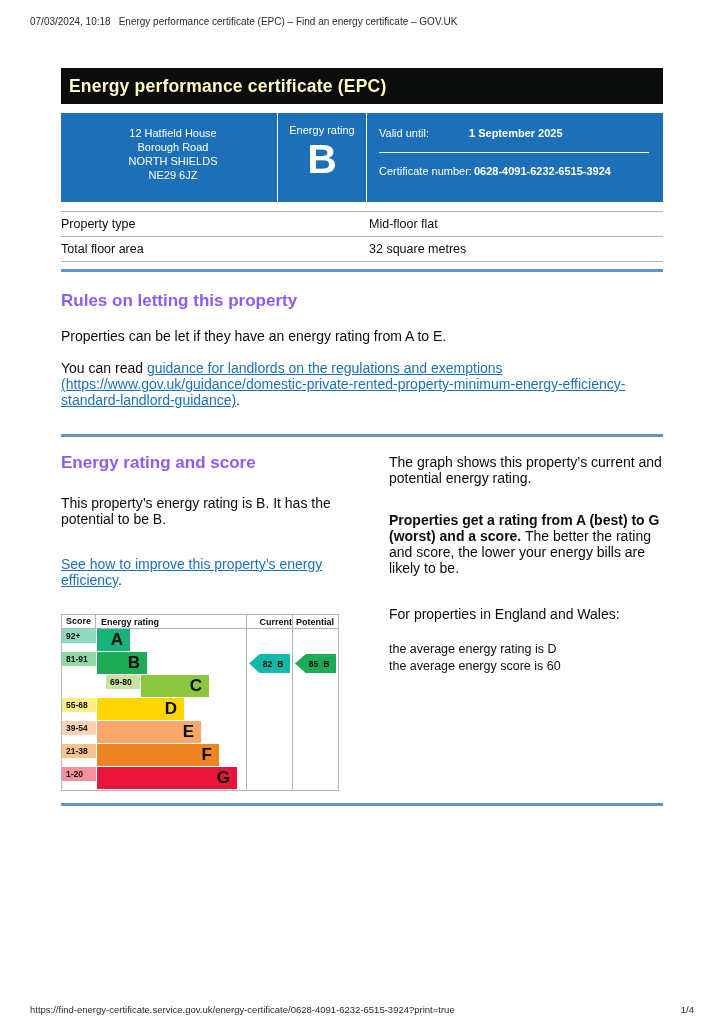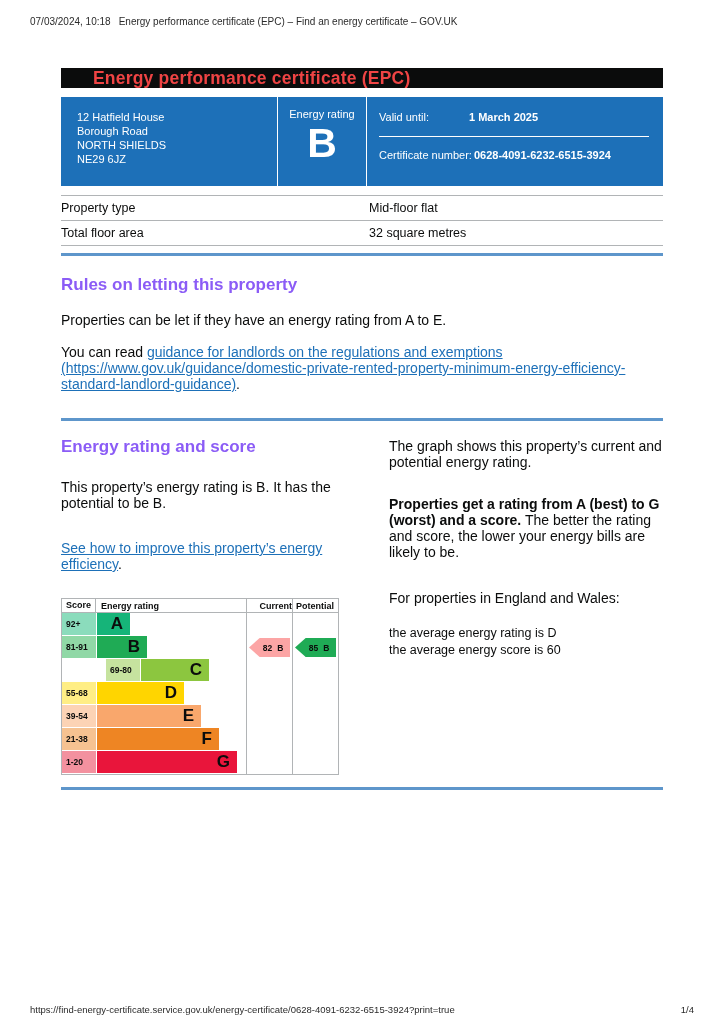--- a/index.html
+++ b/index.html
@@ -12,25 +12,25 @@
   
   .print-header { position: absolute; top: 16px; left: 0; width: 576px; font-size: 10px; color: #2b2b2b; }
   .ph-datetime { position: absolute; left: 30px; top: 0; }
   .ph-title { display: block; text-align: center; }
   .print-footer { position: absolute; bottom: 20px; left: 0; width: 724px; font-size: 9.5px; color: #2b2b2b; }
   .pf-url { position: absolute; left: 30px; top: 0; }
   .pf-page { position: absolute; right: 30px; top: 0; }
 
   .page { position: absolute; top: 68px; left: 61px; width: 602px; }
 
-  .banner { background: #0b0c0c; color: #ef4444; height: 20px; display: flex; align-items: center; padding-left: 32px; }
+  .banner { background: #0b0c0c; color: #fef9c3; height: 36px; display: flex; align-items: center; padding-left: 8px; }
   .banner h1 { font-size: 17.5px; font-weight: bold; letter-spacing: 0.2px; }
 
   .summary { margin-top: 9px; background: #1d70b8; color: #ffffff; height: 89px; display: flex; font-size: 11px; }
-  .sum-addr { width: 216px; padding: 13px 8px 0 16px; line-height: 14px; }
+  .sum-addr { width: 216px; padding: 13px 8px 0 16px; line-height: 14px; text-align: center; }
   .sum-rating { width: 90px; border-left: 1px solid #ffffff; border-right: 1px solid #ffffff; text-align: center; padding-top: 11px; }
   .sum-rating .lbl { font-size: 11px; }
   .sum-rating .big { font-size: 41px; font-weight: bold; line-height: 42px; margin-top: 2px; }
   .sum-valid { flex: 1; padding: 14px 14px 0 12px; }
   .sv-row1 { display: flex; }
   .sv-row1 .lbl { width: 90px; }
   .sv-row1 .val { font-weight: bold; }
   .sv-hr { border: 0; border-top: 1px solid #ffffff; margin: 13px 0 12px 0; }
   .sv-row2 .val { font-weight: bold; margin-left: 2px; }
 
@@ -64,21 +64,21 @@
   .chart { position: relative; margin-top: 26px; width: 278px; height: 177px; border: 1px solid #b1b4b6; background: #ffffff; }
   .chart-head { display: flex; height: 14px; border-bottom: 1px solid #b1b4b6; font-size: 9px; font-weight: bold; align-items: center; }
   .ch-score { width: 34px; text-align: center; border-right: 1px solid #b1b4b6; height: 14px; line-height: 13px; }
   .ch-rating { flex: 1; padding-left: 5px; }
   .ch-current { width: 46px; text-align: right; }
   .ch-potential { width: 46px; text-align: center; }
   .vsep { position: absolute; top: 0; bottom: 0; width: 1px; background: #b1b4b6; }
   .vsep.s1 { left: 184px; }
   .vsep.s2 { left: 230px; }
   .band-row { height: 23px; display: flex; }
-  .score-cell { width: 34px; height: 22px; font-size: 8.5px; font-weight: bold; display: flex; align-items: center; padding-left: 4px; }
+  .score-cell { width: 34px; height: 14px; font-size: 8.5px; font-weight: bold; display: flex; align-items: center; padding-left: 4px; }
   .band-bar { height: 22px; margin-left: 1px; display: flex; align-items: center; justify-content: flex-end; padding-right: 7px; font-size: 17px; font-weight: bold; color: #0b0c0c; }
   .arrow { position: absolute; height: 19px; width: 41px; display: flex; align-items: center; justify-content: center; gap: 5px; padding-left: 7px; font-size: 8.5px; font-weight: bold; color: #0b0c0c; clip-path: polygon(0 50%, 26% 0, 100% 0, 100% 100%, 26% 100%); }
   .arrow.current { left: 187px; }
   .arrow.potential { left: 233px; }
 </style>
 </head>
 <body>
 
 <div class="print-header">
   <span class="ph-datetime">07/03/2024, 10:18</span>
@@ -98,21 +98,21 @@
       <div>NORTH SHIELDS</div>
       <div>NE29 6JZ</div>
     </div>
     <div class="sum-rating">
       <div class="lbl">Energy rating</div>
       <div class="big">B</div>
     </div>
     <div class="sum-valid">
       <div class="sv-row1">
         <span class="lbl">Valid until:</span>
-        <span class="val">1 March 2025</span>
+        <span class="val">1 September 2025</span>
       </div>
       <hr class="sv-hr">
       <div class="sv-row2">
         <span>Certificate number:</span><span class="val">0628-4091-6232-6515-3924</span>
       </div>
     </div>
   </div>
 
   <div class="prop-table">
     <div class="prop-row">
@@ -186,21 +186,21 @@
         <div class="band-row">
           <div class="score-cell" style="background: rgb(243, 145, 159);">1-20</div>
           <div class="band-bar" style="background: rgb(233, 21, 59); width: 140px;">
               <span>G</span>
             </div>
         </div>
 
         <div class="vsep s1"></div>
         <div class="vsep s2"></div>
 
-        <div class="arrow current" style="background: #fca5a5; top: 39px; justify-content: center;">
+        <div class="arrow current" style="background: #14b8a6; top: 39px; justify-content: center;">
           <span>82</span>
             <span>B</span>
         </div>
         <div class="arrow potential" style="background: rgb(31, 171, 85); top: 39px;">
           <span>85</span>
             <span>B</span>
         </div>
       </div>
     </div>
 

